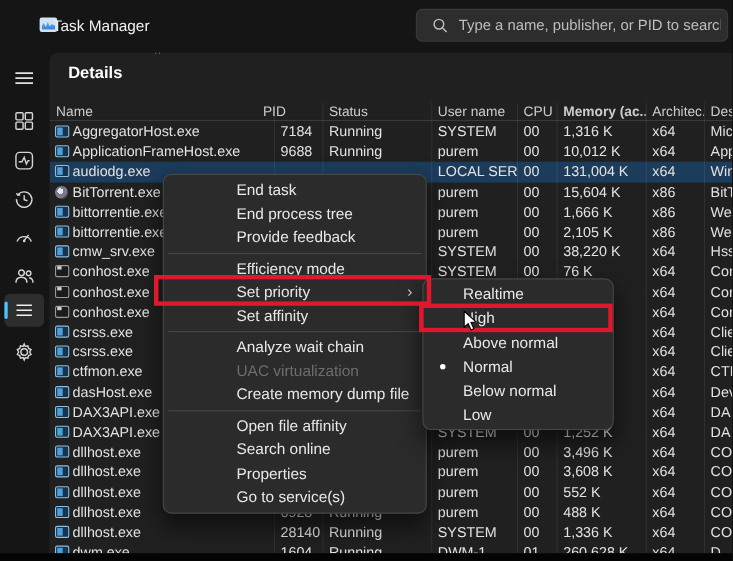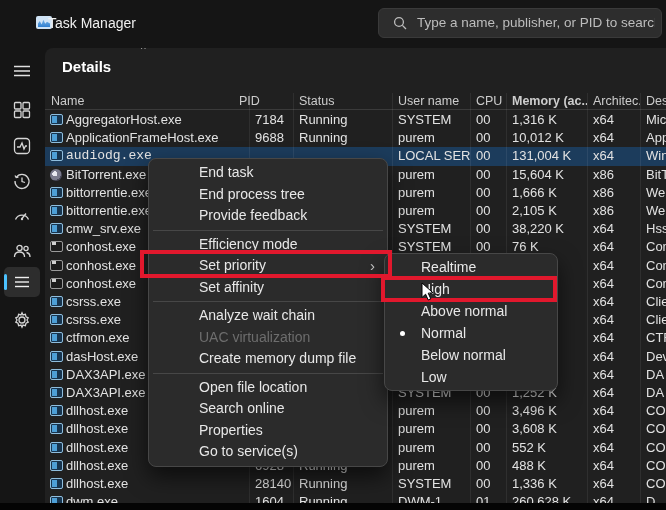--- a/index.html
+++ b/index.html
@@ -44,21 +44,21 @@
   .icon-app:after{content:"";position:absolute;left:1px;top:1px;width:5px;height:7px;background:#4d9fd6;}
   .icon-console{background:#1b1b1b;border:1px solid #9a9a9a;border-radius:2px;}
   .icon-console:after{content:"";position:absolute;left:1px;top:0px;width:4px;height:3px;background:#cfcfcf;}
   .icon-bittorrent{background:radial-gradient(circle at 40% 40%, #e8e8ef 0 25%, #7a7a8c 26% 60%, #4a4a5a 61% 100%);
                    border-radius:50%;width:12px;height:12px;}
   .namecell{position:absolute;left:21px;top:0;right:0;line-height:18.2px;white-space:nowrap;overflow:hidden;}
   #sortcaret{position:absolute;left:96px;top:-4px;font-size:10px;color:#bbbbbb;}
   
   .menu{position:absolute;background:#2b2b2b;border:1px solid #474747;border-radius:8px;
         box-shadow:0 10px 22px rgba(0,0,0,0.6);box-sizing:border-box;z-index:10;font-size:14px;color:#e8e8e8;}
-  .mitem{position:relative;height:21.5px;line-height:21.5px;padding-left:50px;white-space:nowrap;}
+  .mitem{position:relative;height:21.5px;line-height:21.5px;padding-left:50px;white-space:nowrap;margin-left:16px;}
   .mitem.disabled{color:#6d6d6d;}
   .msep{height:1px;background:#474747;margin:3px 4px;}
   .chev{position:absolute;right:12px;top:0;font-size:15px;color:#cccccc;}
   .smitem{position:relative;height:22px;line-height:22px;padding-left:36px;white-space:nowrap;}
   .bullet{position:absolute;left:15px;top:9px;width:5px;height:5px;border-radius:50%;background:#ffffff;}
   
   .redbox{position:absolute;border:4px solid #e1182d;box-sizing:border-box;z-index:20;}
   #cursor{position:absolute;z-index:30;}
   #bottombar{position:absolute;left:0;bottom:0;width:666px;height:7px;background:#040404;z-index:40;}
 </style>
@@ -180,21 +180,21 @@
           </div>
           <div class="bcell" style="left: 204px; width: 44px;">9688</div>
           <div class="bcell" style="left: 248px; width: 99px;">Running</div>
           <div class="bcell" style="left: 347px; width: 78px;">purem</div>
           <div class="bcell r" style="left: 425px; width: 36px;">00</div>
           <div class="bcell r" style="left: 461px; width: 81px;">10,012 K</div>
           <div class="bcell" style="left: 542px; width: 53px;">x64</div>
           <div class="bcell" style="left: 595px; width: 80px;">App</div>
         </div>
         <div class="trow selected" style="top: 36.4px;">
-          <div class="bcell" style="left: 0px; width: 204px; font-family: Liberation Mono, monospace;">
+          <div class="bcell" style="left: 0px; width: 204px;">
             <span class="rowicon icon-app"></span>
             <span class="namecell">audiodg.exe</span>
           </div>
           <div class="bcell" style="left: 204px; width: 44px;"></div>
           <div class="bcell" style="left: 248px; width: 99px;"></div>
           <div class="bcell" style="left: 347px; width: 78px;">LOCAL SER...</div>
           <div class="bcell r" style="left: 425px; width: 36px;">00</div>
           <div class="bcell r" style="left: 461px; width: 81px;">131,004 K</div>
           <div class="bcell" style="left: 542px; width: 53px;">x64</div>
           <div class="bcell" style="left: 595px; width: 80px;">Win</div>
@@ -464,21 +464,21 @@
       <div class="mitem">Provide feedback</div>
       <div class="msep"></div>
       <div class="mitem">Efficiency mode</div>
       <div class="mitem">Set priority<span class="chev">›</span></div>
       <div class="mitem">Set affinity</div>
       <div class="msep"></div>
       <div class="mitem">Analyze wait chain</div>
       <div class="mitem disabled">UAC virtualization</div>
       <div class="mitem">Create memory dump file</div>
       <div class="msep"></div>
-      <div class="mitem">Open file location</div>
+      <div class="mitem">Open file affinity</div>
       <div class="mitem">Search online</div>
       <div class="mitem">Properties</div>
       <div class="mitem">Go to service(s)</div>
     </div>
 
   <div class="menu" id="submenu" style="left:384px;top:253px;width:174px;padding:2px 0;">
       <div class="smitem">Realtime</div>
       <div class="smitem">High</div>
       <div class="smitem">Above normal</div>
       <div class="smitem">Normal<span class="bullet"></span></div>

